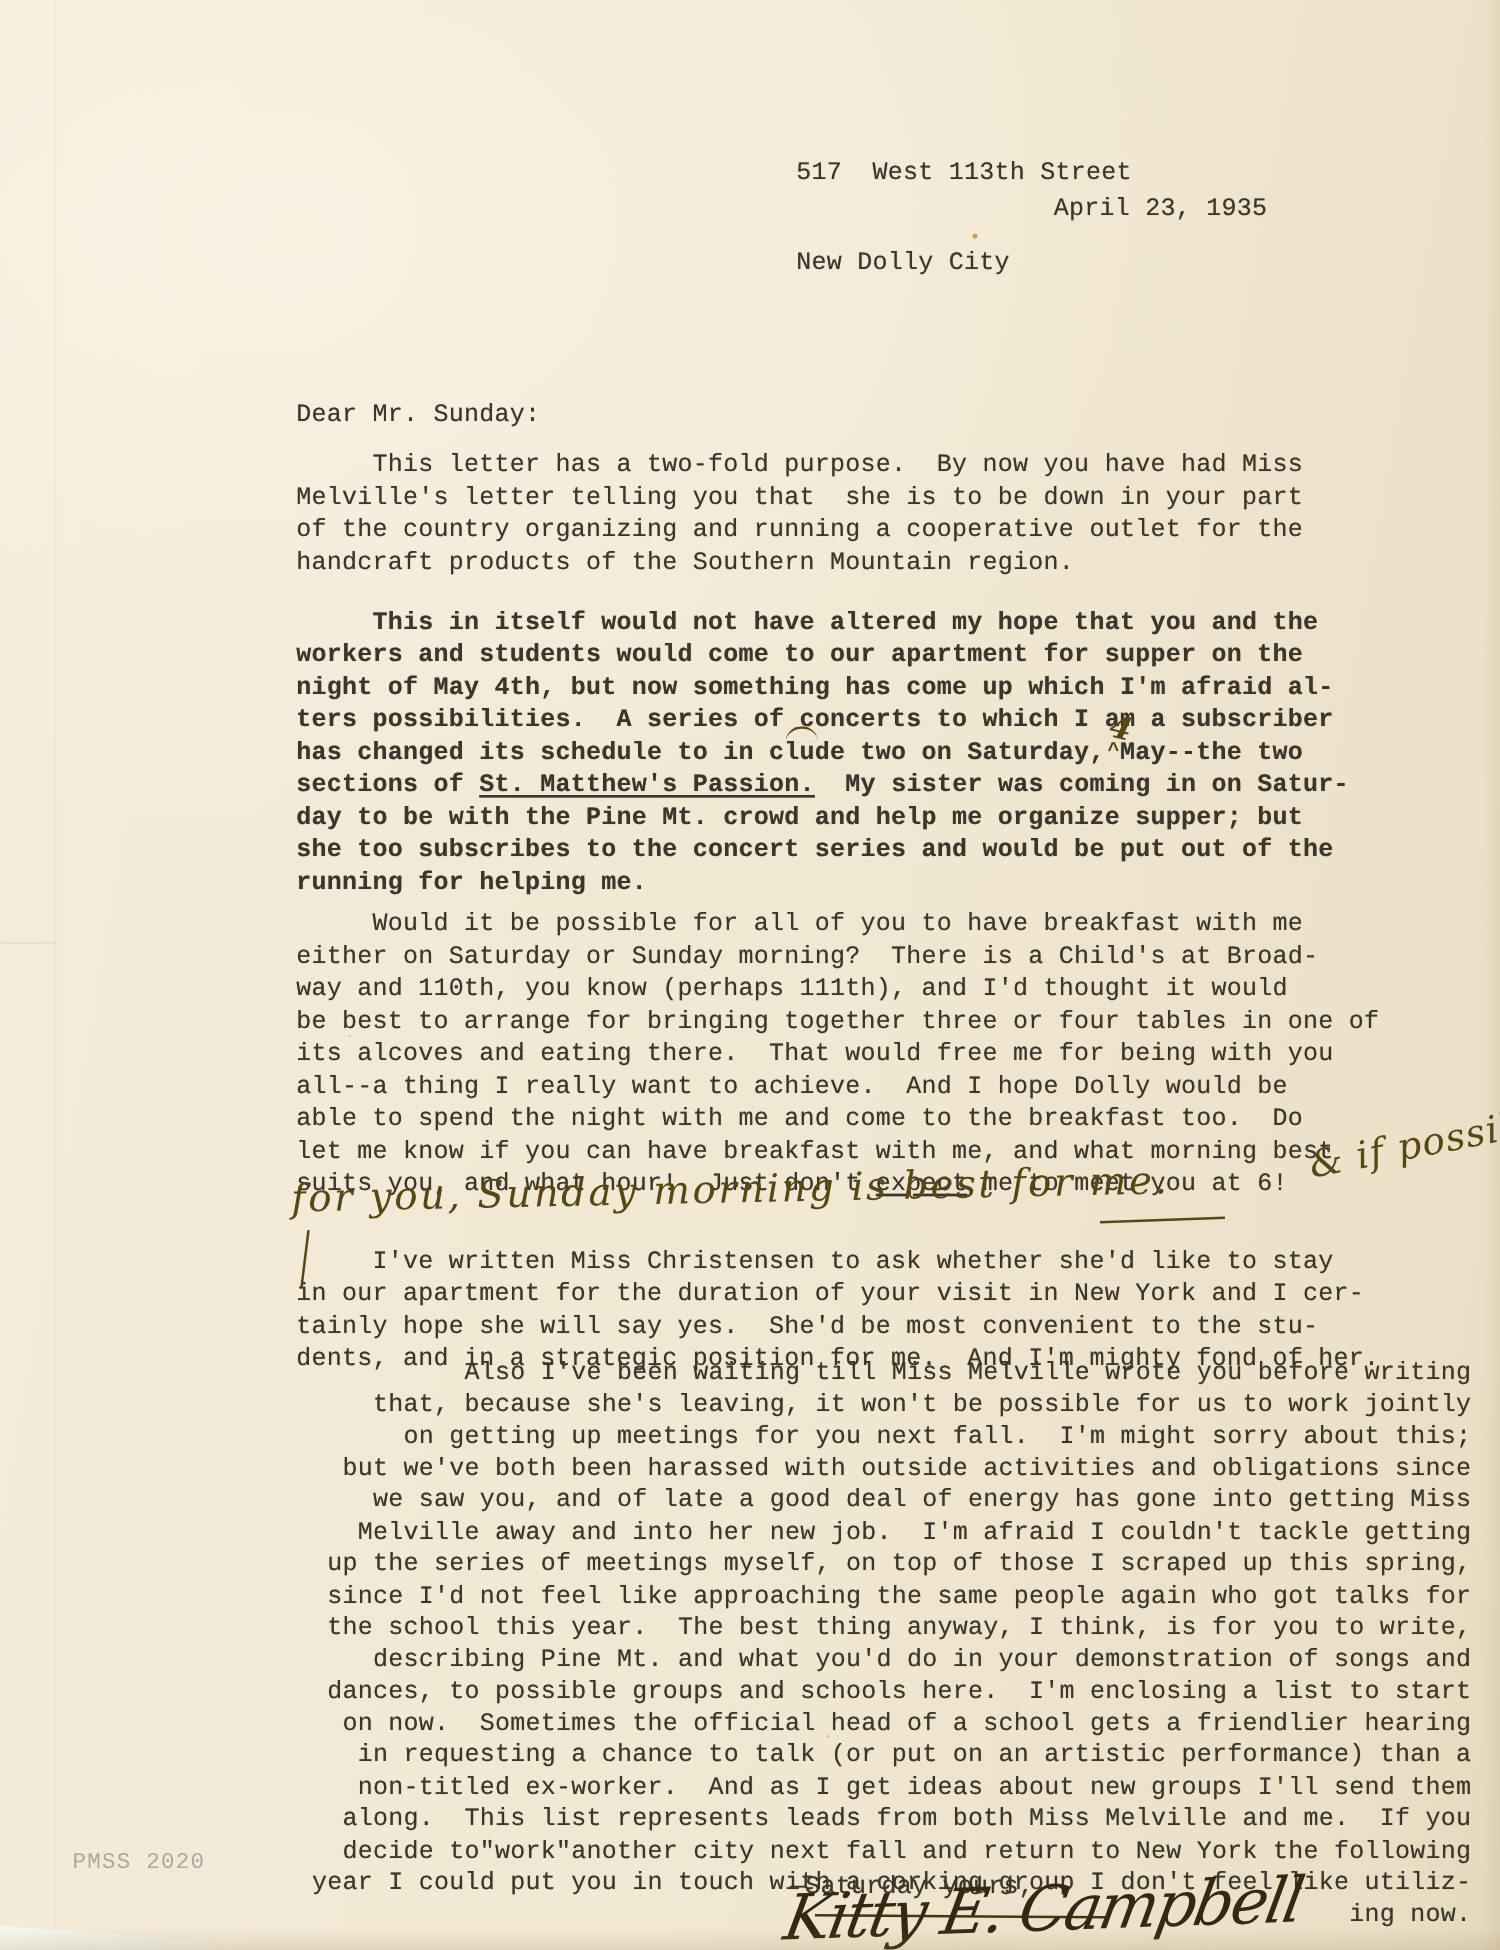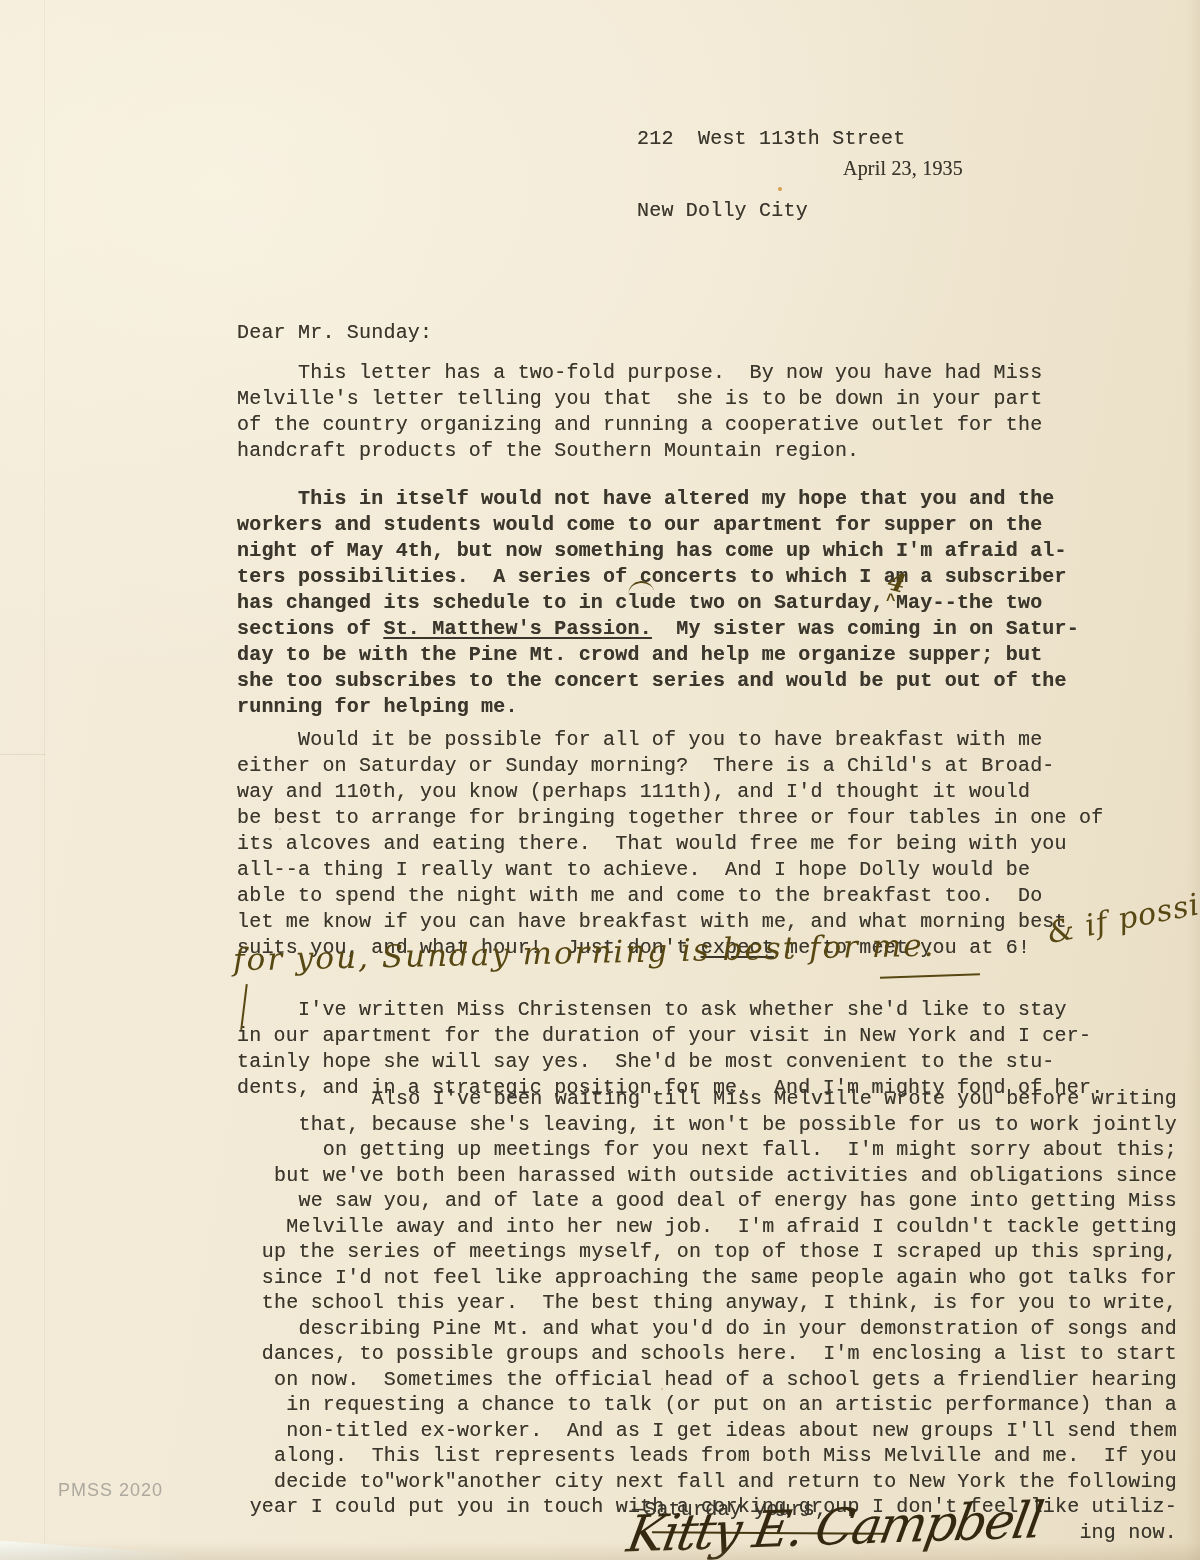--- a/index.html
+++ b/index.html
@@ -27,21 +27,21 @@
     box-shadow: -118px 1200px 0 -1px rgba(190,120,50,.5), 260px 990px 0 -1px rgba(190,140,60,.4), -500px 640px 0 -1px rgba(170,140,90,.45);}
 
   .typed{white-space:pre; font-size:20px; letter-spacing:.2px; color:#3a362c;
     text-shadow:0 0 .6px rgba(58,54,44,.55);}
   .block{position:absolute;}
   .tline{line-height:26px;}
   .p4 .tline{line-height:25.5px;text-align:right;}
   u{text-decoration-thickness:2px; text-underline-offset:3px;}
 
   #addr{left:637px;top:80px;}
-  #date{left:843px;top:155px;font-family:Liberation Serif, serif;}
+  #date{left:843px;top:155px;}
   #salutation{left:237px;top:320px;}
   #paragraphs-host .paragraph{position:absolute;left:237px;width:940px;}
   .p0{top:360px;} .p1{top:486px;font-weight:bold;} .p2{top:727px;} .p3{top:997px;} .p4{top:1086px;}
   #closing{left:632px;top:1497px;}
 
   .hand{font-family:"DejaVu Serif", serif; font-style:italic; color:#57471280;
     color:#574712;}
   #margin-note{position:absolute;left:1046px;top:896px;font-size:30px;transform:rotate(-11deg);
     letter-spacing:1px;white-space:nowrap;}
   #interline-note{position:absolute;left:233px;top:934px;font-size:31px;transform:rotate(-1.2deg);
@@ -49,34 +49,34 @@
   #interline-underline{position:absolute;left:880px;top:975px;width:100px;height:2px;background:#574712;transform:rotate(-2deg);}
   #may-insert{position:absolute;left:888px;top:568px;font-size:25px;transform:rotate(14deg);font-weight:bold;}
   #may-caret{position:absolute;left:886px;top:592px;font-size:16px;color:#574712;font-weight:bold;}
   #include-arc{position:absolute;left:628px;top:581px;width:26px;height:11px;
     border-top:2px solid #574712;border-radius:50% 50% 0 0 / 100% 100% 0 0;transform:rotate(-4deg);}
   #pen-stroke{position:absolute;left:243px;top:984px;width:2px;height:46px;background:#574712;transform:rotate(7deg);}
   #closing-underline{position:absolute;left:652px;top:1532px;width:232px;height:2px;background:#44360f;transform:rotate(.4deg);}
   #signature{position:absolute;left:628px;top:1498px;width:430px;font-size:50px;
     font-family:"DejaVu Serif", serif;font-style:italic;color:#342910;
     transform:rotate(-2deg) skewX(-12deg);letter-spacing:-2px;white-space:nowrap;}
-  #watermark{position:absolute;left:58px;top:1480px;font-family:Liberation Sans, sans-serif;
+  #watermark{position:absolute;left:58px;top:1480px;font-family:Liberation Mono, monospace;
     font-size:18px;color:#a5a198;letter-spacing:1px;opacity:.9;}
 </style>
 </head>
 <body>
 
 <div class="scan">
   <div class="crease-v"></div>
   <div class="crease-h"></div>
   <div class="edge-r"></div>
   <div class="speck"></div>
 
   <div id="addr" class="block typed">
-    <div class="tline">212  West 113th Street</div>
+    <div class="tline">517  West 113th Street</div>
     <div class="tline">New Dolly City</div>
   </div>
 
   <div id="date" class="block typed tline">April 23, 1935</div>
 
   <div id="salutation" class="block typed tline">Dear Mr. Sunday:</div>
 
   <div id="paragraphs-host" class="typed"><div class="paragraph p0"><div class="tline"><span>     This letter has a two-fold purpose.  By now you have had Miss</span></div><div class="tline"><span>Melville's letter telling you that  she is to be down in your part</span></div><div class="tline"><span>of the country organizing and running a cooperative outlet for the</span></div><div class="tline"><span>handcraft products of the Southern Mountain region.</span></div></div><div class="paragraph p1"><div class="tline"><span>     This in itself would not have altered my hope that you and the</span></div><div class="tline"><span>workers and students would come to our apartment for supper on the</span></div><div class="tline"><span>night of May 4th, but now something has come up which I'm afraid al-</span></div><div class="tline"><span>ters possibilities.  A series of concerts to which I am a subscriber</span></div><div class="tline"><span>has changed its schedule to in clude two on Saturday, May--the two</span></div><div class="tline"><span>sections of </span><u>St. Matthew's Passion.</u><span>  My sister was coming in on Satur-</span></div><div class="tline"><span>day to be with the Pine Mt. crowd and help me organize supper; but</span></div><div class="tline"><span>she too subscribes to the concert series and would be put out of the</span></div><div class="tline"><span>running for helping me.</span></div></div><div class="paragraph p2"><div class="tline"><span>     Would it be possible for all of you to have breakfast with me</span></div><div class="tline"><span>either on Saturday or Sunday morning?  There is a Child's at Broad-</span></div><div class="tline"><span>way and 110th, you know (perhaps 111th), and I'd thought it would</span></div><div class="tline"><span>be best to arrange for bringing together three or four tables in one of</span></div><div class="tline"><span>its alcoves and eating there.  That would free me for being with you</span></div><div class="tline"><span>all--a thing I really want to achieve.  And I hope Dolly would be</span></div><div class="tline"><span>able to spend the night with me and come to the breakfast too.  Do</span></div><div class="tline"><span>let me know if you can have breakfast with me, and what morning best</span></div><div class="tline"><span>suits you, and what hour!  Just don't </span><u>expect</u><span> me to meet you at 6!</span></div></div><div class="paragraph p3"><div class="tline"><span>     I've written Miss Christensen to ask whether she'd like to stay</span></div><div class="tline"><span>in our apartment for the duration of your visit in New York and I cer-</span></div><div class="tline"><span>tainly hope she will say yes.  She'd be most convenient to the stu-</span></div><div class="tline"><span>dents, and in a strategic position for me.  And I'm mighty fond of her.</span></div></div><div class="paragraph p4"><div class="tline"><span>     Also I've been waiting till Miss Melville wrote you before writing</span></div><div class="tline"><span>that, because she's leaving, it won't be possible for us to work jointly</span></div><div class="tline"><span>on getting up meetings for you next fall.  I'm might sorry about this;</span></div><div class="tline"><span>but we've both been harassed with outside activities and obligations since</span></div><div class="tline"><span>we saw you, and of late a good deal of energy has gone into getting Miss</span></div><div class="tline"><span>Melville away and into her new job.  I'm afraid I couldn't tackle getting</span></div><div class="tline"><span>up the series of meetings myself, on top of those I scraped up this spring,</span></div><div class="tline"><span>since I'd not feel like approaching the same people again who got talks for</span></div><div class="tline"><span>the school this year.  The best thing anyway, I think, is for you to write,</span></div><div class="tline"><span>describing Pine Mt. and what you'd do in your demonstration of songs and</span></div><div class="tline"><span>dances, to possible groups and schools here.  I'm enclosing a list to start</span></div><div class="tline"><span>on now.  Sometimes the official head of a school gets a friendlier hearing</span></div><div class="tline"><span>in requesting a chance to talk (or put on an artistic performance) than a</span></div><div class="tline"><span>non-titled ex-worker.  And as I get ideas about new groups I'll send them</span></div><div class="tline"><span>along.  This list represents leads from both Miss Melville and me.  If you</span></div><div class="tline"><span>decide to"work"another city next fall and return to New York the following</span></div><div class="tline"><span>year I could put you in touch with a corking group I don't feel like utiliz-</span></div><div class="tline"><span>ing now.</span></div></div></div>
 
   <div id="may-insert" class="hand">4</div>

